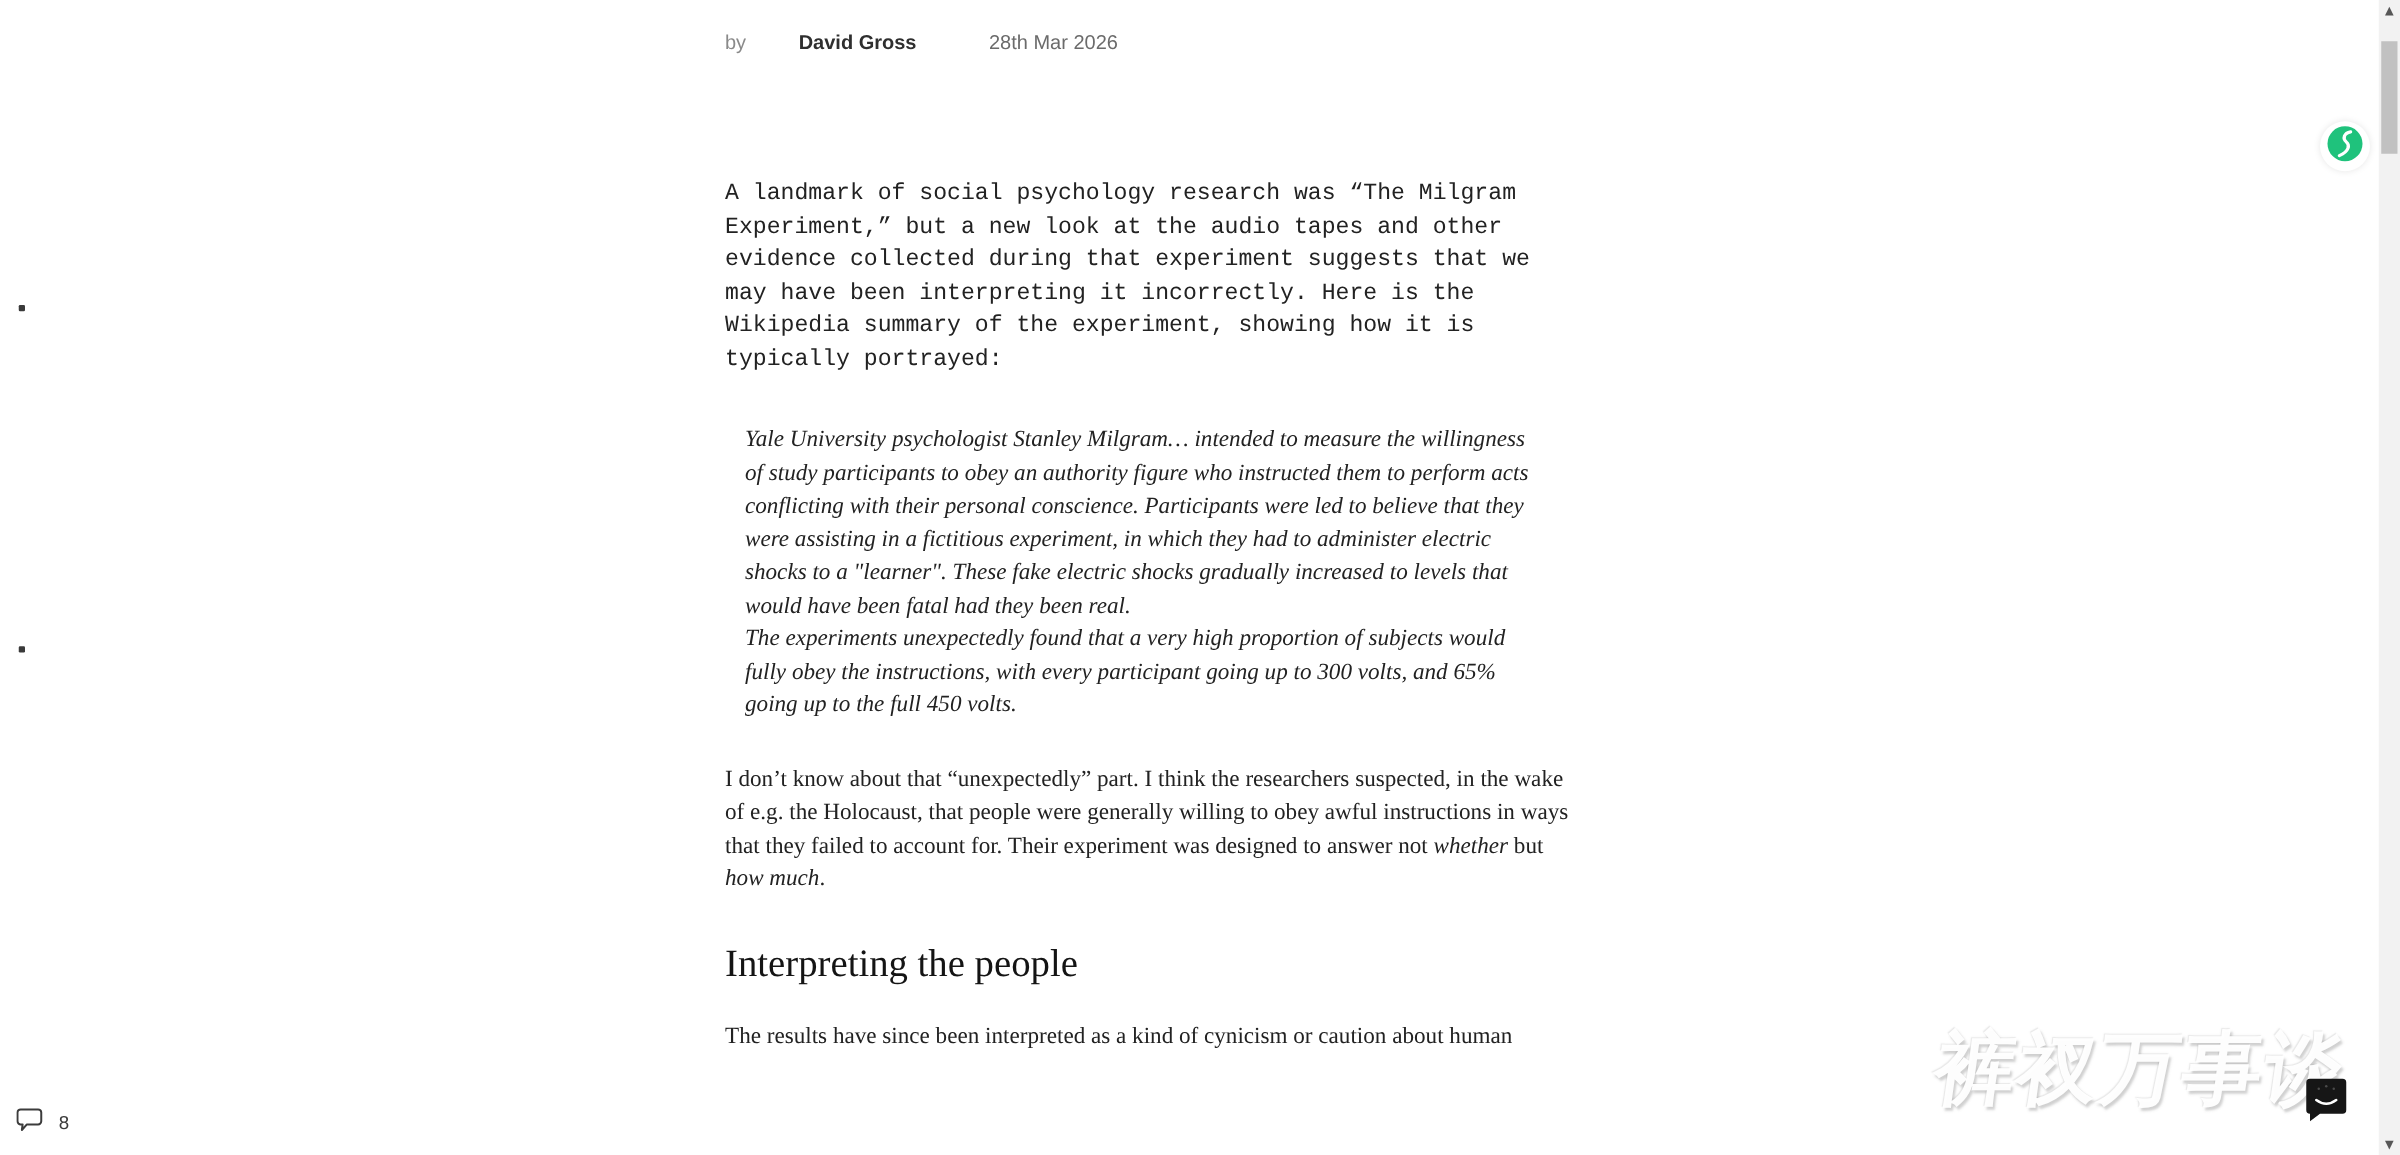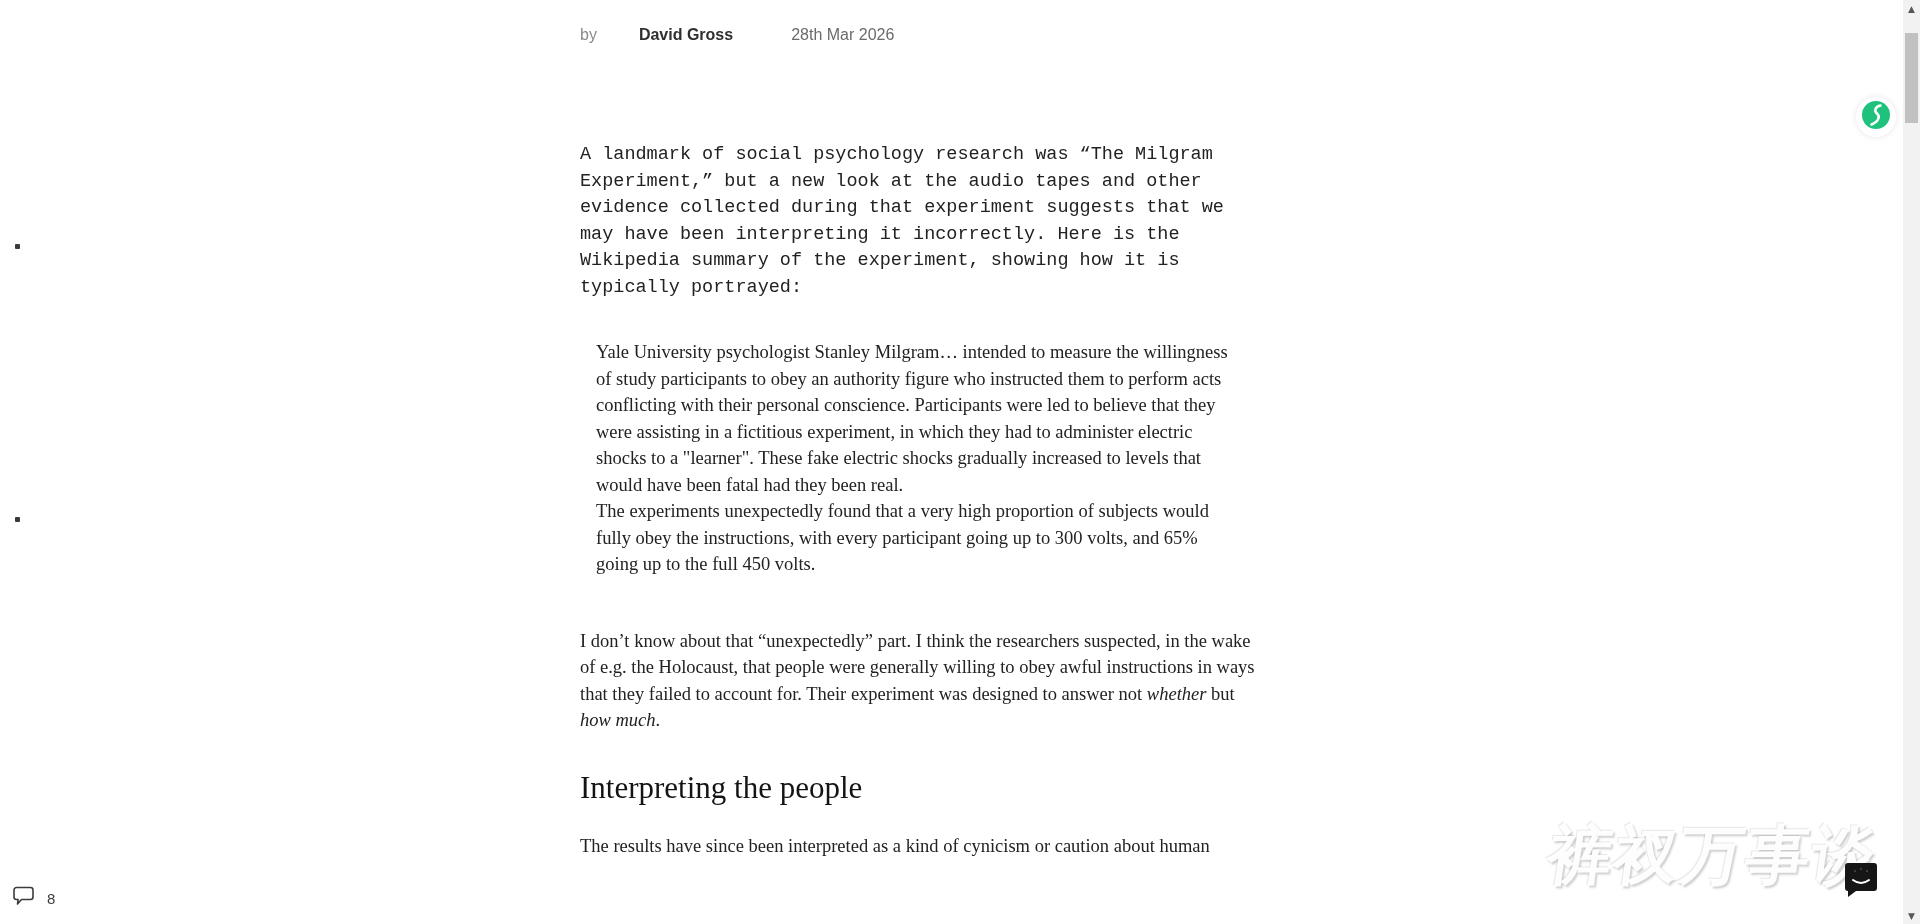--- a/index.html
+++ b/index.html
@@ -44,23 +44,24 @@
   .post-body p {
     font-size: 18.5px;
     line-height: 26.5px;
     color: #222;
   }
   .p1 { margin-top: 98px; font-family: Liberation Mono, monospace; }
   blockquote {
     margin-top: 38px;
     padding-left: 16px;
     padding-right: 30px;
+    font-style: italic;
   }
   blockquote p + p { }
-  .p2 { margin-top: 50px; }
+  .p2 { margin-top: 33px; }
   .p2 em { font-style: italic; }
   h2.section-heading {
     margin-top: 34px;
     font-family: "Liberation Serif", serif;
     font-weight: 400;
     font-size: 31px;
     line-height: 40px;
     color: #141414;
   }
   .p3 { margin-top: 25px; }

